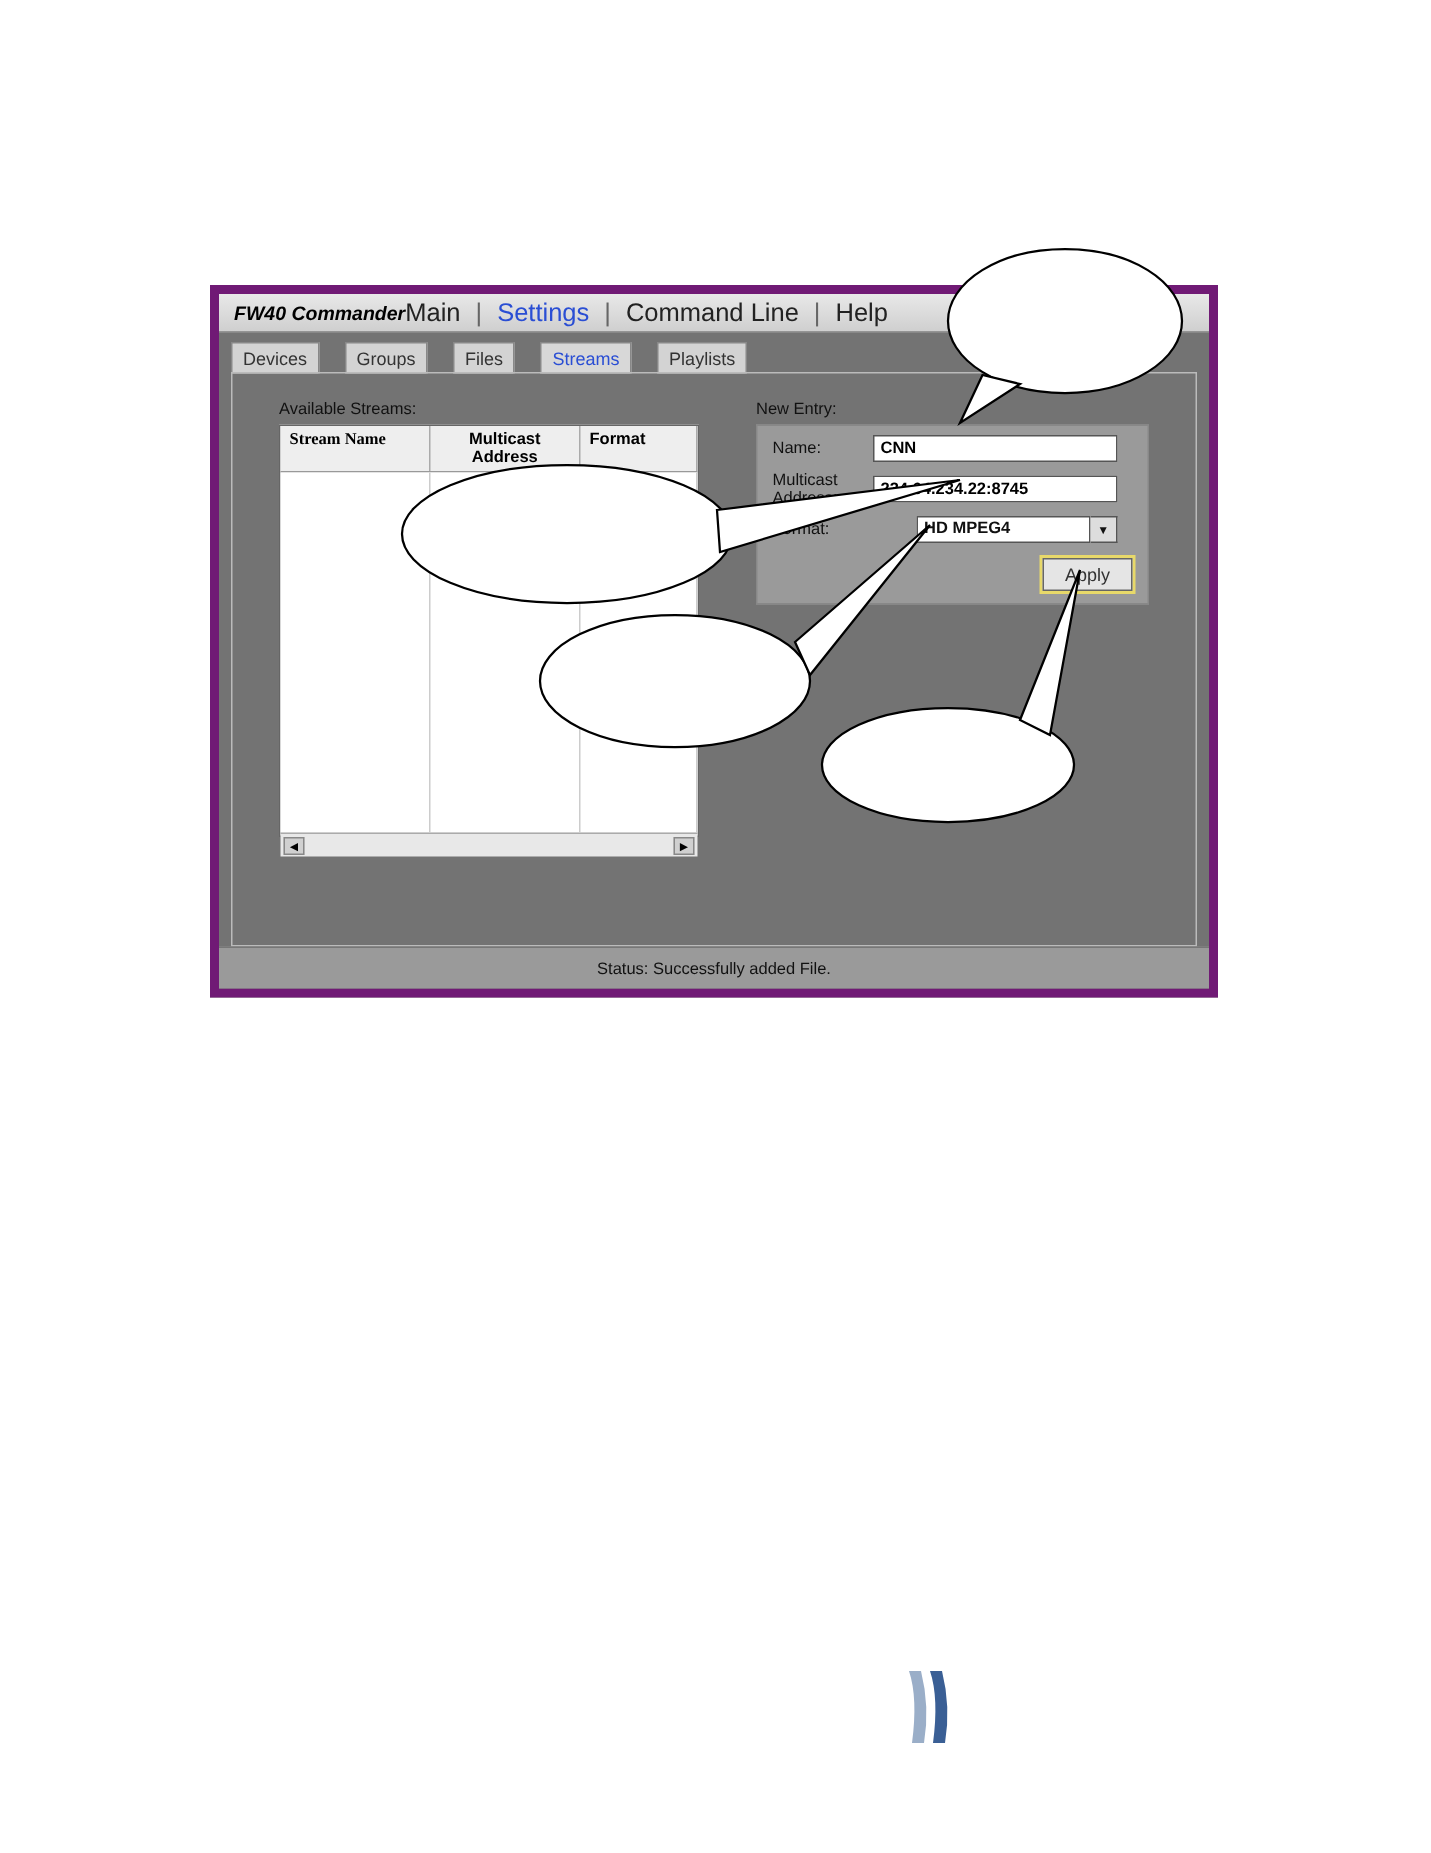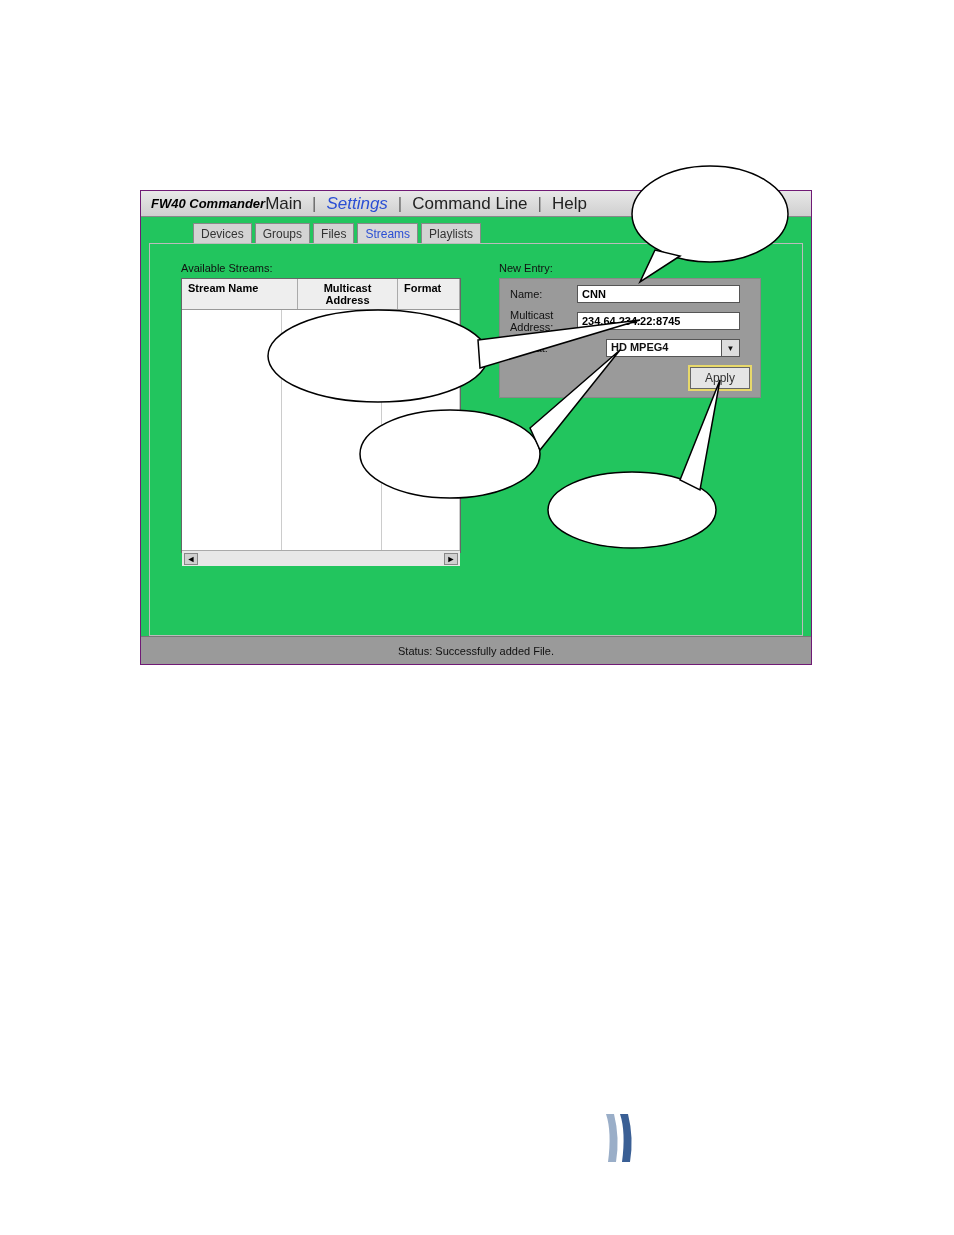--- a/index.html
+++ b/index.html
@@ -1,43 +1,42 @@
 <!DOCTYPE html>
 <html><head>
 <meta charset="utf-8">
 <style>
   * { box-sizing: border-box; margin: 0; padding: 0; }
   body { width: 954px; height: 1235px; background: #fff; font-family: Arial, sans-serif; position: relative; }
   .app-window {
     position: absolute;
     left: 140px; top: 190px;
     width: 672px; height: 475px;
-    border: 1px solid #701a75;
-    background: #22c55e;
+    border: 6px solid #701a75;
+    background: #737373;
   }
   .titlebar {
     height: 26px;
     background: linear-gradient(#e8e8e8, #cfcfcf);
     border-bottom: 1px solid #888;
     display: flex;
     align-items: center;
     padding: 0 10px;
     font-size: 13px;
   }
   .app-title { font-weight: bold; font-style: italic; flex: 0 0 auto; }
   .menu { flex: 1; display: flex; justify-content: flex-start; gap: 10px; font-size: 17px; }
   .menu span.sep { color: #666; }
   .menu .mi { color: #222; }
-  .menu .mi.active { color: #2a4ed4; font-style: italic; }
+  .menu .mi.active { color: #2a4ed4; }
   .tabs {
     display: flex;
     padding: 6px 8px 0 8px;
     font-size: 12px;
-    gap: 3px;
-    margin-left: 44px;
+    gap: 17px;
   }
   .tab {
     background: #d3d3d3;
     border: 1px solid #888;
     border-bottom: none;
     padding: 3px 7px;
     color: #333;
   }
   .tab.active { color: #2a4ed4; background:#d8d8d8;}
   .content {
@@ -56,21 +55,21 @@
     position: relative;
   }
   .thead {
     display: flex;
     background: #eee;
     border-bottom: 1px solid #999;
     font-size: 11px;
     font-weight: bold;
   }
   .thead .th { padding: 3px 6px; border-right: 1px solid #aaa; }
-  .th1 { width: 116px; }
+  .th1 { width: 100px; font-family: Liberation Serif, serif; }
   .th2 { width: 100px; text-align: center; }
   .th3 { flex:1; }
   .tbody {
     height: 240px;
     background:#fff;
     display:flex;
   }
   .tbody .col { border-right:1px solid #ccc; }
   .tbody .c1{width:100px;} .tbody .c2{width:100px;} .tbody .c3{flex:1;}
   .hscroll {

